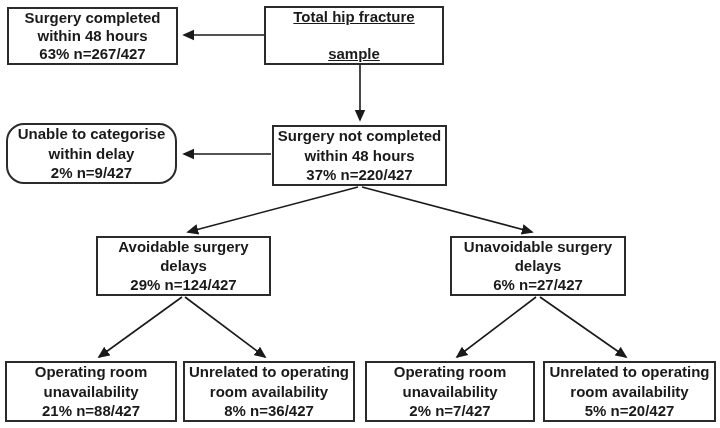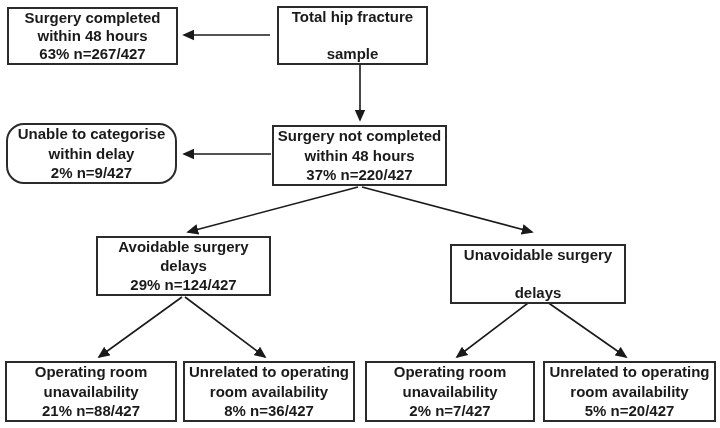--- a/index.html
+++ b/index.html
@@ -38,25 +38,25 @@
     font-weight: 600;
     line-height: 18px;
     letter-spacing: 0;
   }
   .flow-box span {
     display: block;
     white-space: nowrap;
   }
   
   #box-completed        { left: 7px;   top: 7px;   width: 171px; height: 58px; }
-  #box-total            { left: 277px; top: 6px;   width: 151px; height: 59px; }
+  #box-total            { left: 264px; top: 6px;   width: 180px; height: 59px; text-decoration: underline; }
   #box-uncategorised    { left: 6px;   top: 123px; width: 171px; height: 61px; border-radius: 18px; }
   #box-not-completed    { left: 272px; top: 125px; width: 175px; height: 61px; }
   #box-avoidable        { left: 96px;  top: 236px; width: 175px; height: 60px; }
-  #box-unavoidable      { left: 450px; top: 244px; width: 176px; height: 60px; }
+  #box-unavoidable      { left: 450px; top: 236px; width: 176px; height: 60px; }
   #box-avoid-or         { left: 5px;   top: 361px; width: 172px; height: 61px; }
   #box-avoid-unrelated  { left: 183px; top: 361px; width: 172px; height: 61px; }
   #box-unavoid-or       { left: 365px; top: 361px; width: 170px; height: 61px; }
   #box-unavoid-unrelated{ left: 543px; top: 361px; width: 173px; height: 61px; }
 </style>
 </head>
 <body>
 
 <div class="stage">
 
@@ -104,20 +104,21 @@
 
   <div class="flow-box" id="box-avoidable">
     <span>Avoidable surgery</span>
     <span>delays</span>
     <span>29% n=124/427</span>
   </div>
 
   <div class="flow-box" id="box-unavoidable">
     <span>Unavoidable surgery</span>
     <span>delays</span>
+    <span>6% n=27/427</span>
   </div>
 
   <div class="flow-box" id="box-avoid-or">
     <span>Operating room</span>
     <span>unavailability</span>
     <span>21% n=88/427</span>
   </div>
 
   <div class="flow-box" id="box-avoid-unrelated">
     <span>Unrelated to operating</span>

